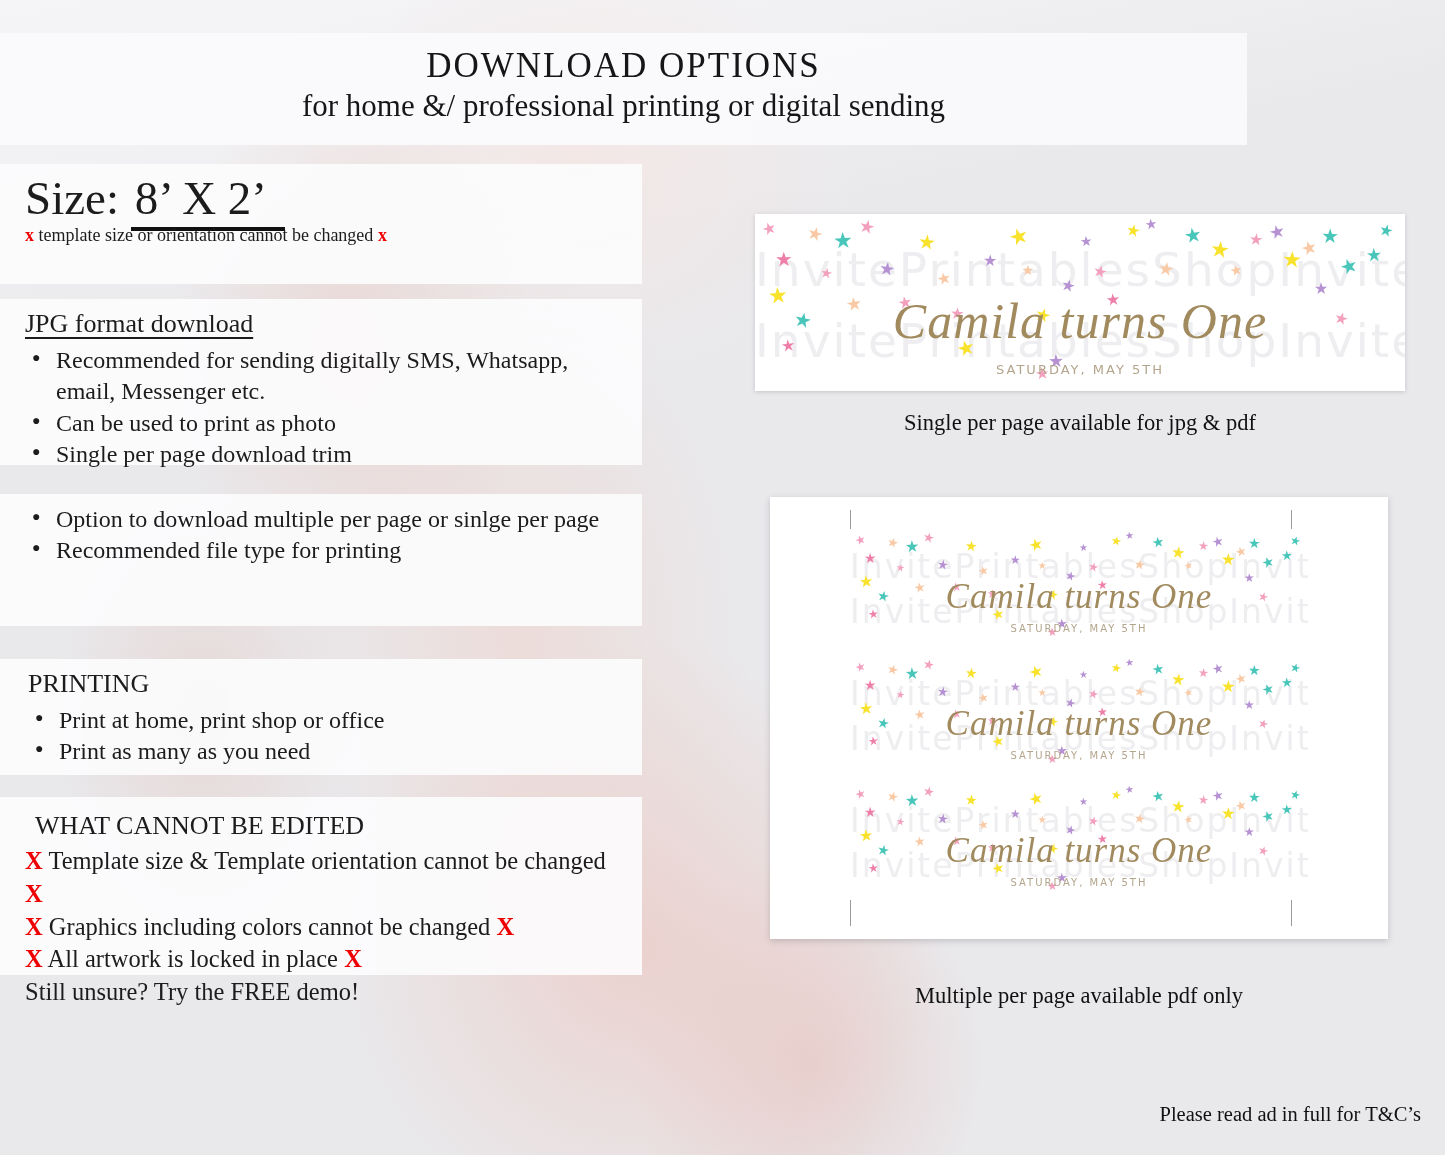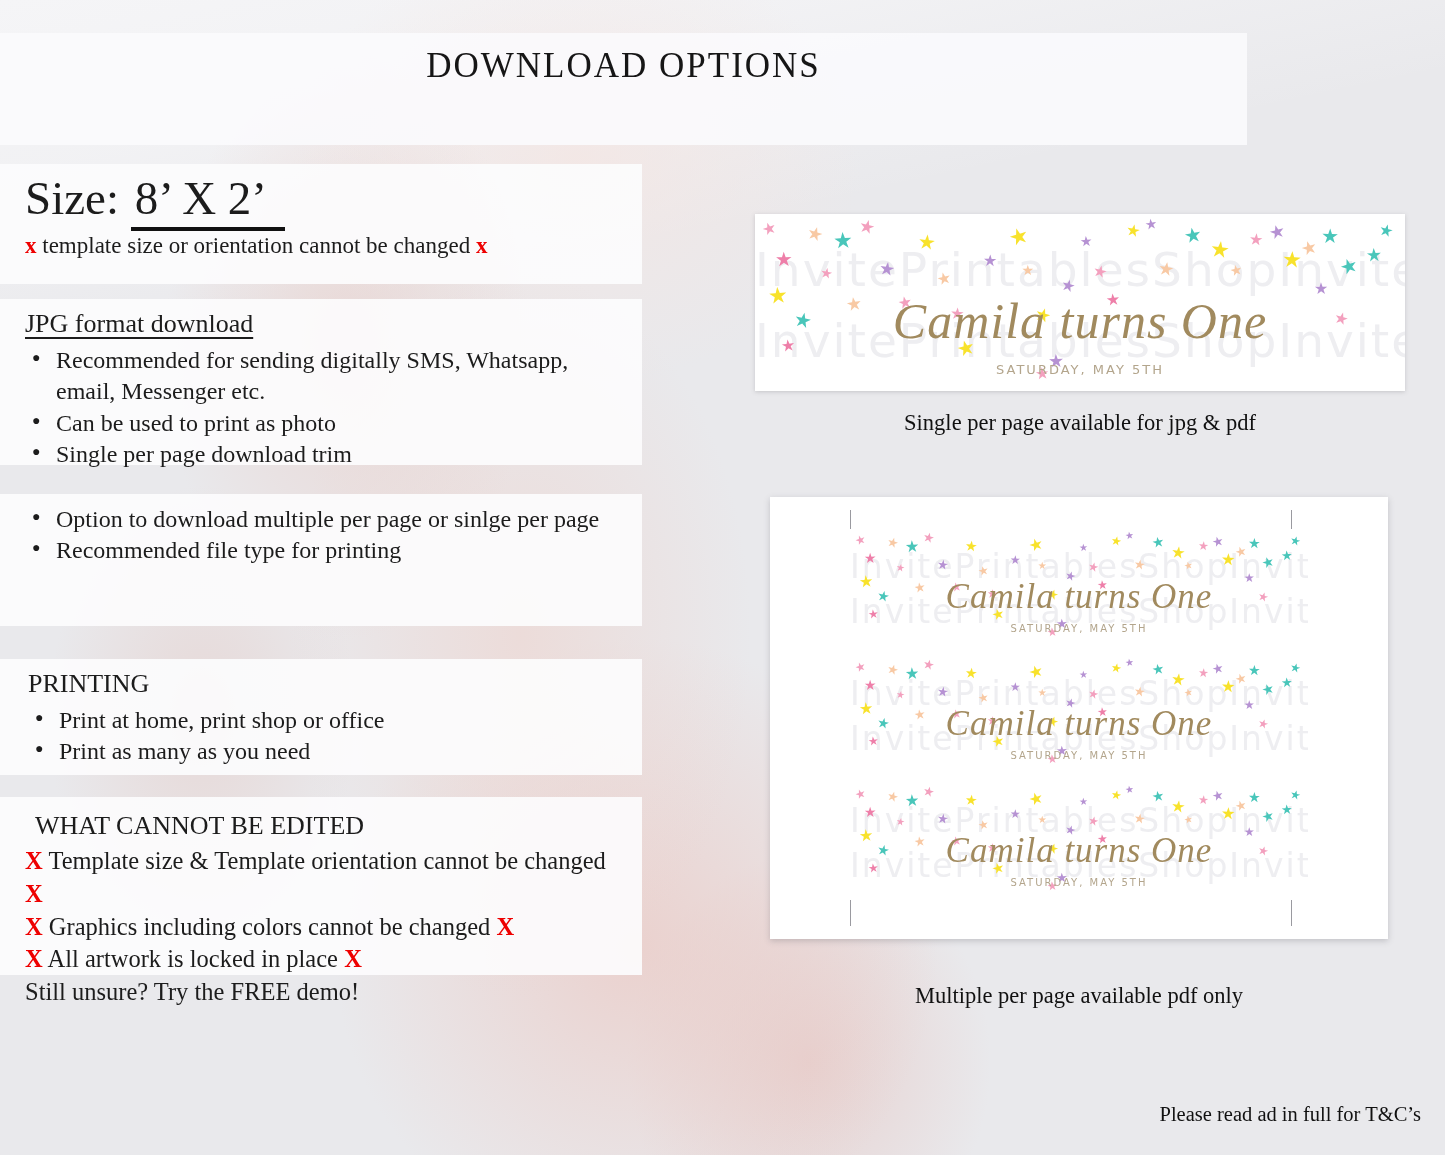--- a/index.html
+++ b/index.html
@@ -42,21 +42,21 @@
     padding:10px 16px 10px 25px;
   }
   #size-block     { top:164px;  height:120px; }
   #jpg-block      { top:299px;  height:166px; }
   #pdf-block      { top:494px;  height:132px; }
   #printing-block { top:659px;  height:116px;padding-left:28px; }
   #edit-block     { top:797px;  height:178px; padding-top:14px; }
 
   .size-line { font-size:47px; line-height:1.05; }
   .size-underline { border-bottom:4px solid #111; padding:0 18px 3px 4px; }
-  .size-note { font-size:23px; margin-top:10px; }
+  .size-note { font-size:18px; margin-top:2px; }
   .xmark { color:#ee0000; font-weight:bold; }
   .xmark-lc { text-transform:lowercase; }
 
   .block-heading {
     font-size:26px; font-weight:normal;
     text-decoration:underline;
     text-underline-offset:5px;
     text-decoration-thickness:1.5px;
     margin-bottom:6px;
   }
@@ -137,20 +137,21 @@
 </style>
 </head>
 <body>
 
 <div id="stage">
 
   <div id="floral"></div>
 
   <div id="header-band">
     <div class="hdr-title">DOWNLOAD OPTIONS</div>
+    <div class="hdr-sub">for home &amp;/ professional printing or digital sending</div>
   </div>
 
   <div id="size-block" class="strip">
     <div class="size-line">
       <span>Size:</span>
       <span class="size-underline">8’ X 2’</span>
     </div>
     <div class="size-note">
       <span class="xmark xmark-lc">x</span>
       <span>template size or orientation cannot be changed</span>

